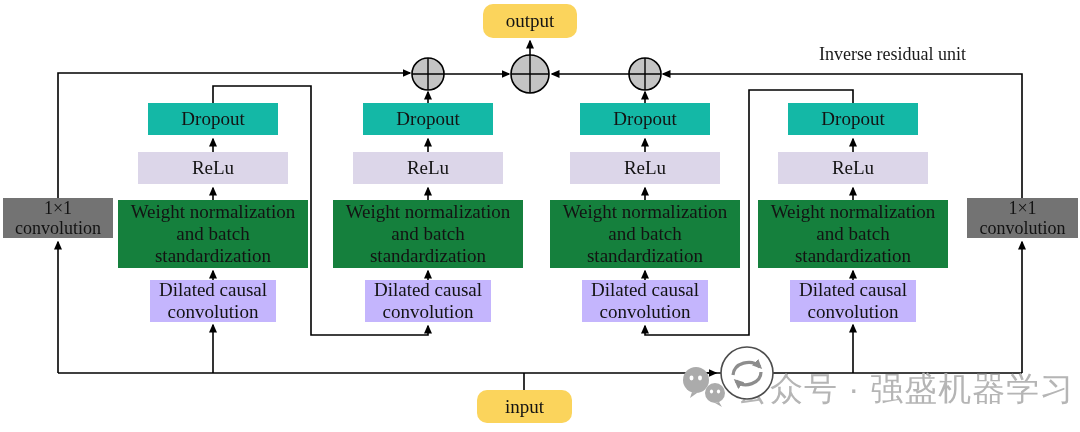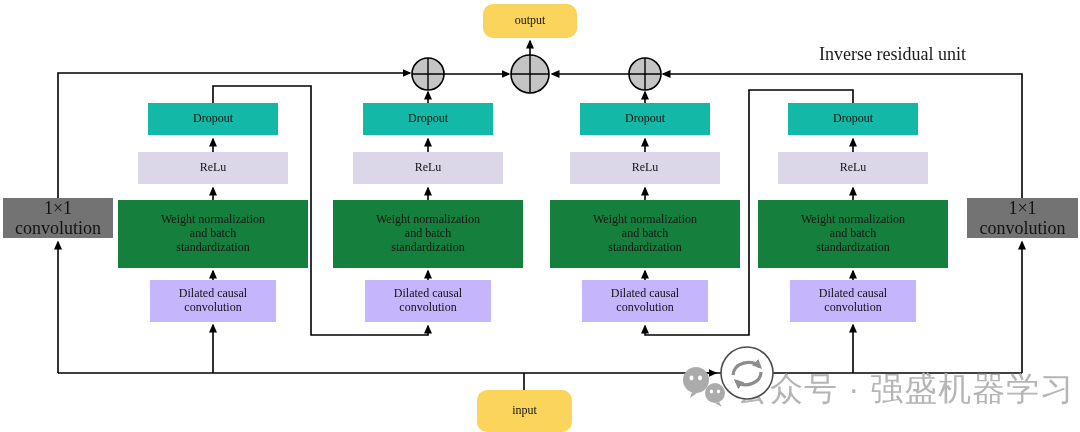--- a/index.html
+++ b/index.html
@@ -9,21 +9,21 @@
     background:#ffffff;
     font-family:"Liberation Serif","DejaVu Serif",serif;
     color:#111;
     overflow:hidden;
   }
   .layer{position:absolute;left:0;top:0;width:1080px;height:432px;}
   .box{
     position:absolute;
     display:flex;align-items:center;justify-content:center;
     text-align:center;
-    font-size:12px;line-height:1.15;
+    font-size:19px;line-height:1.15;
     color:#131313;
   }
   .b-dropout{background:#14b8a6;}
   .b-relu{background:#dcd6e9;}
   .b-wnorm{background:#15803d;}
   .b-dilated{background:#c4b5fd;}
   .b-io{background:#fbd45c;border-radius:10px;}
   .b-conv{background:#737373;font-size:18px;line-height:1.12;}
   .multiline{display:flex;flex-direction:column;align-items:center;justify-content:center;}
   .unit-title{
@@ -112,21 +112,21 @@
         <path d="M645,58 V90 M629,74 H661" stroke="#000" stroke-width="1.4" fill="none"></path>
       </g>
     </g>
   </svg>
 
   <div class="unit-title" style="left:819px;top:44px;">Inverse residual unit</div>
 
   <div class="box b-io" style="left:483px;top:4px;width:94px;height:34px;">
     <span>output</span>
   </div>
-  <div class="box b-io" style="left:477px;top:390px;width:95px;height:42px;">
+  <div class="box b-io" style="left:477px;top:390px;width:95px;height:33px;">
     <span>input</span>
   </div>
 
   <div class="box b-conv multiline" style="left:3px;top:198px;width:110px;height:40px;">
     <span>1×1</span>
     <span>convolution</span>
   </div>
   <div class="box b-conv multiline" style="left:967px;top:198px;width:111px;height:40px;">
     <span>1×1</span>
     <span>convolution</span>

